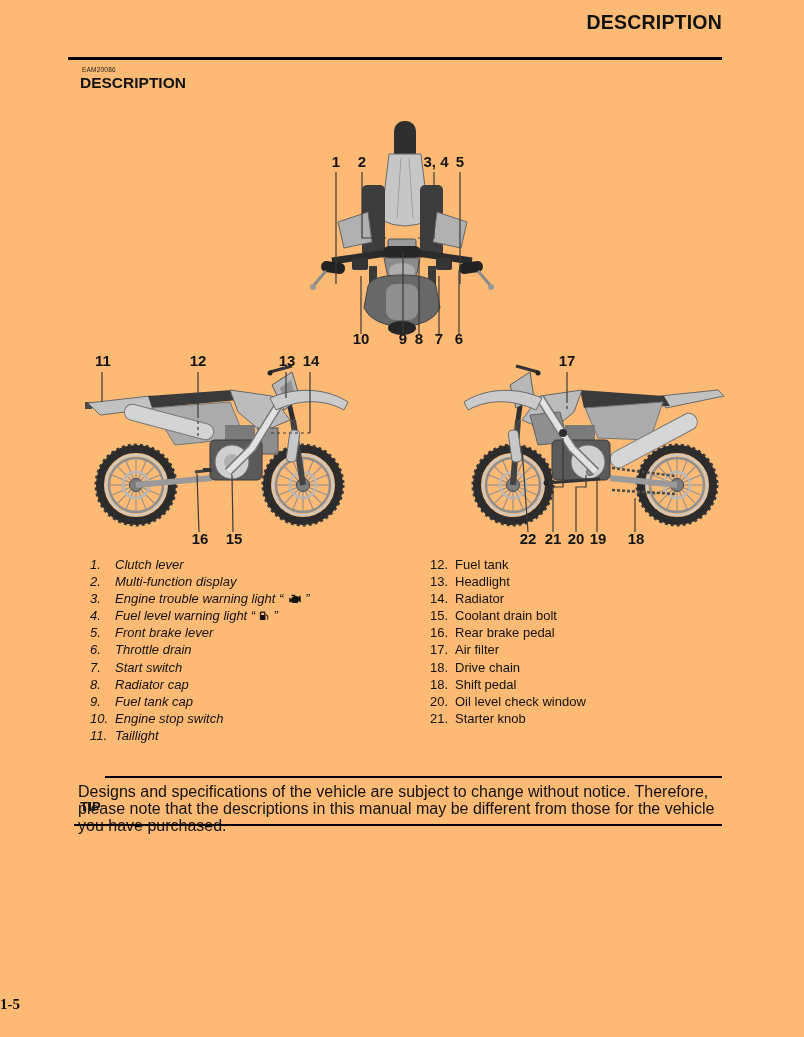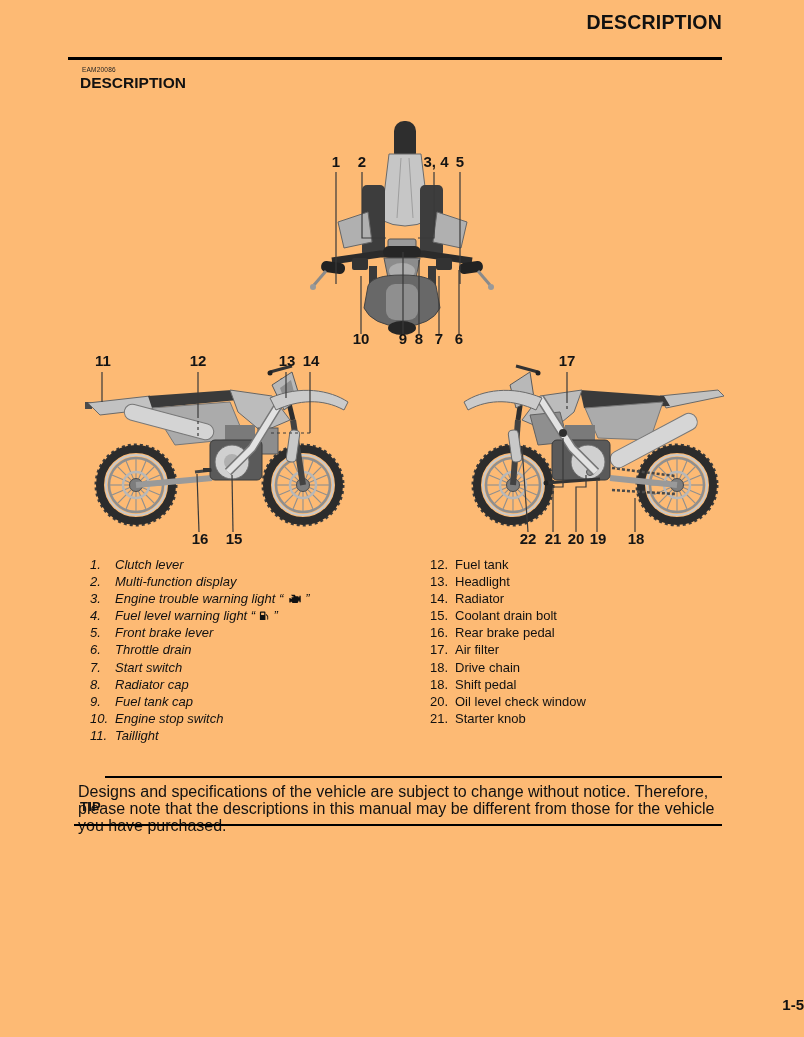--- a/index.html
+++ b/index.html
@@ -24,21 +24,21 @@
   .parts-col{position:absolute;top:556px;width:335px;font-size:13px;line-height:17.1px;}
   .parts-col.left{left:90px;font-style:italic;}
   .parts-col.right{left:430px;}
   .prow{white-space:nowrap;}
   .pnum{display:inline-block;min-width:25px;}
   .inl-icon{height:11px;width:auto;vertical-align:-1px;}
   .tip-head{position:absolute;left:80px;top:766px;font-size:13px;font-weight:bold;letter-spacing:.2px;margin-top:33px;}
   .tip-rule-top{position:absolute;left:105px;top:776px;width:617px;height:2px;background:#000;}
   .tip-body{position:absolute;left:78px;top:783px;width:650px;font-size:16px;line-height:17px;}
   .tip-rule-bottom{position:absolute;left:74px;top:824px;width:648px;height:2px;background:#000;}
-  .page-num{position:absolute;left:0;top:996px;width:804px;text-align:right;font-size:15px;font-weight:bold;}
+  .page-num{position:absolute;left:0;top:996px;width:804px;text-align:left;font-size:15px;font-weight:bold;font-family:Liberation Serif, serif;}
 </style>
 </head>
 <body>
 
 <div class="page">
 
   <div class="hdr-title">DESCRIPTION</div>
   <div class="hdr-rule"></div>
   <div class="sec-code">EAM20086</div>
   <div class="sec-title">DESCRIPTION</div>

